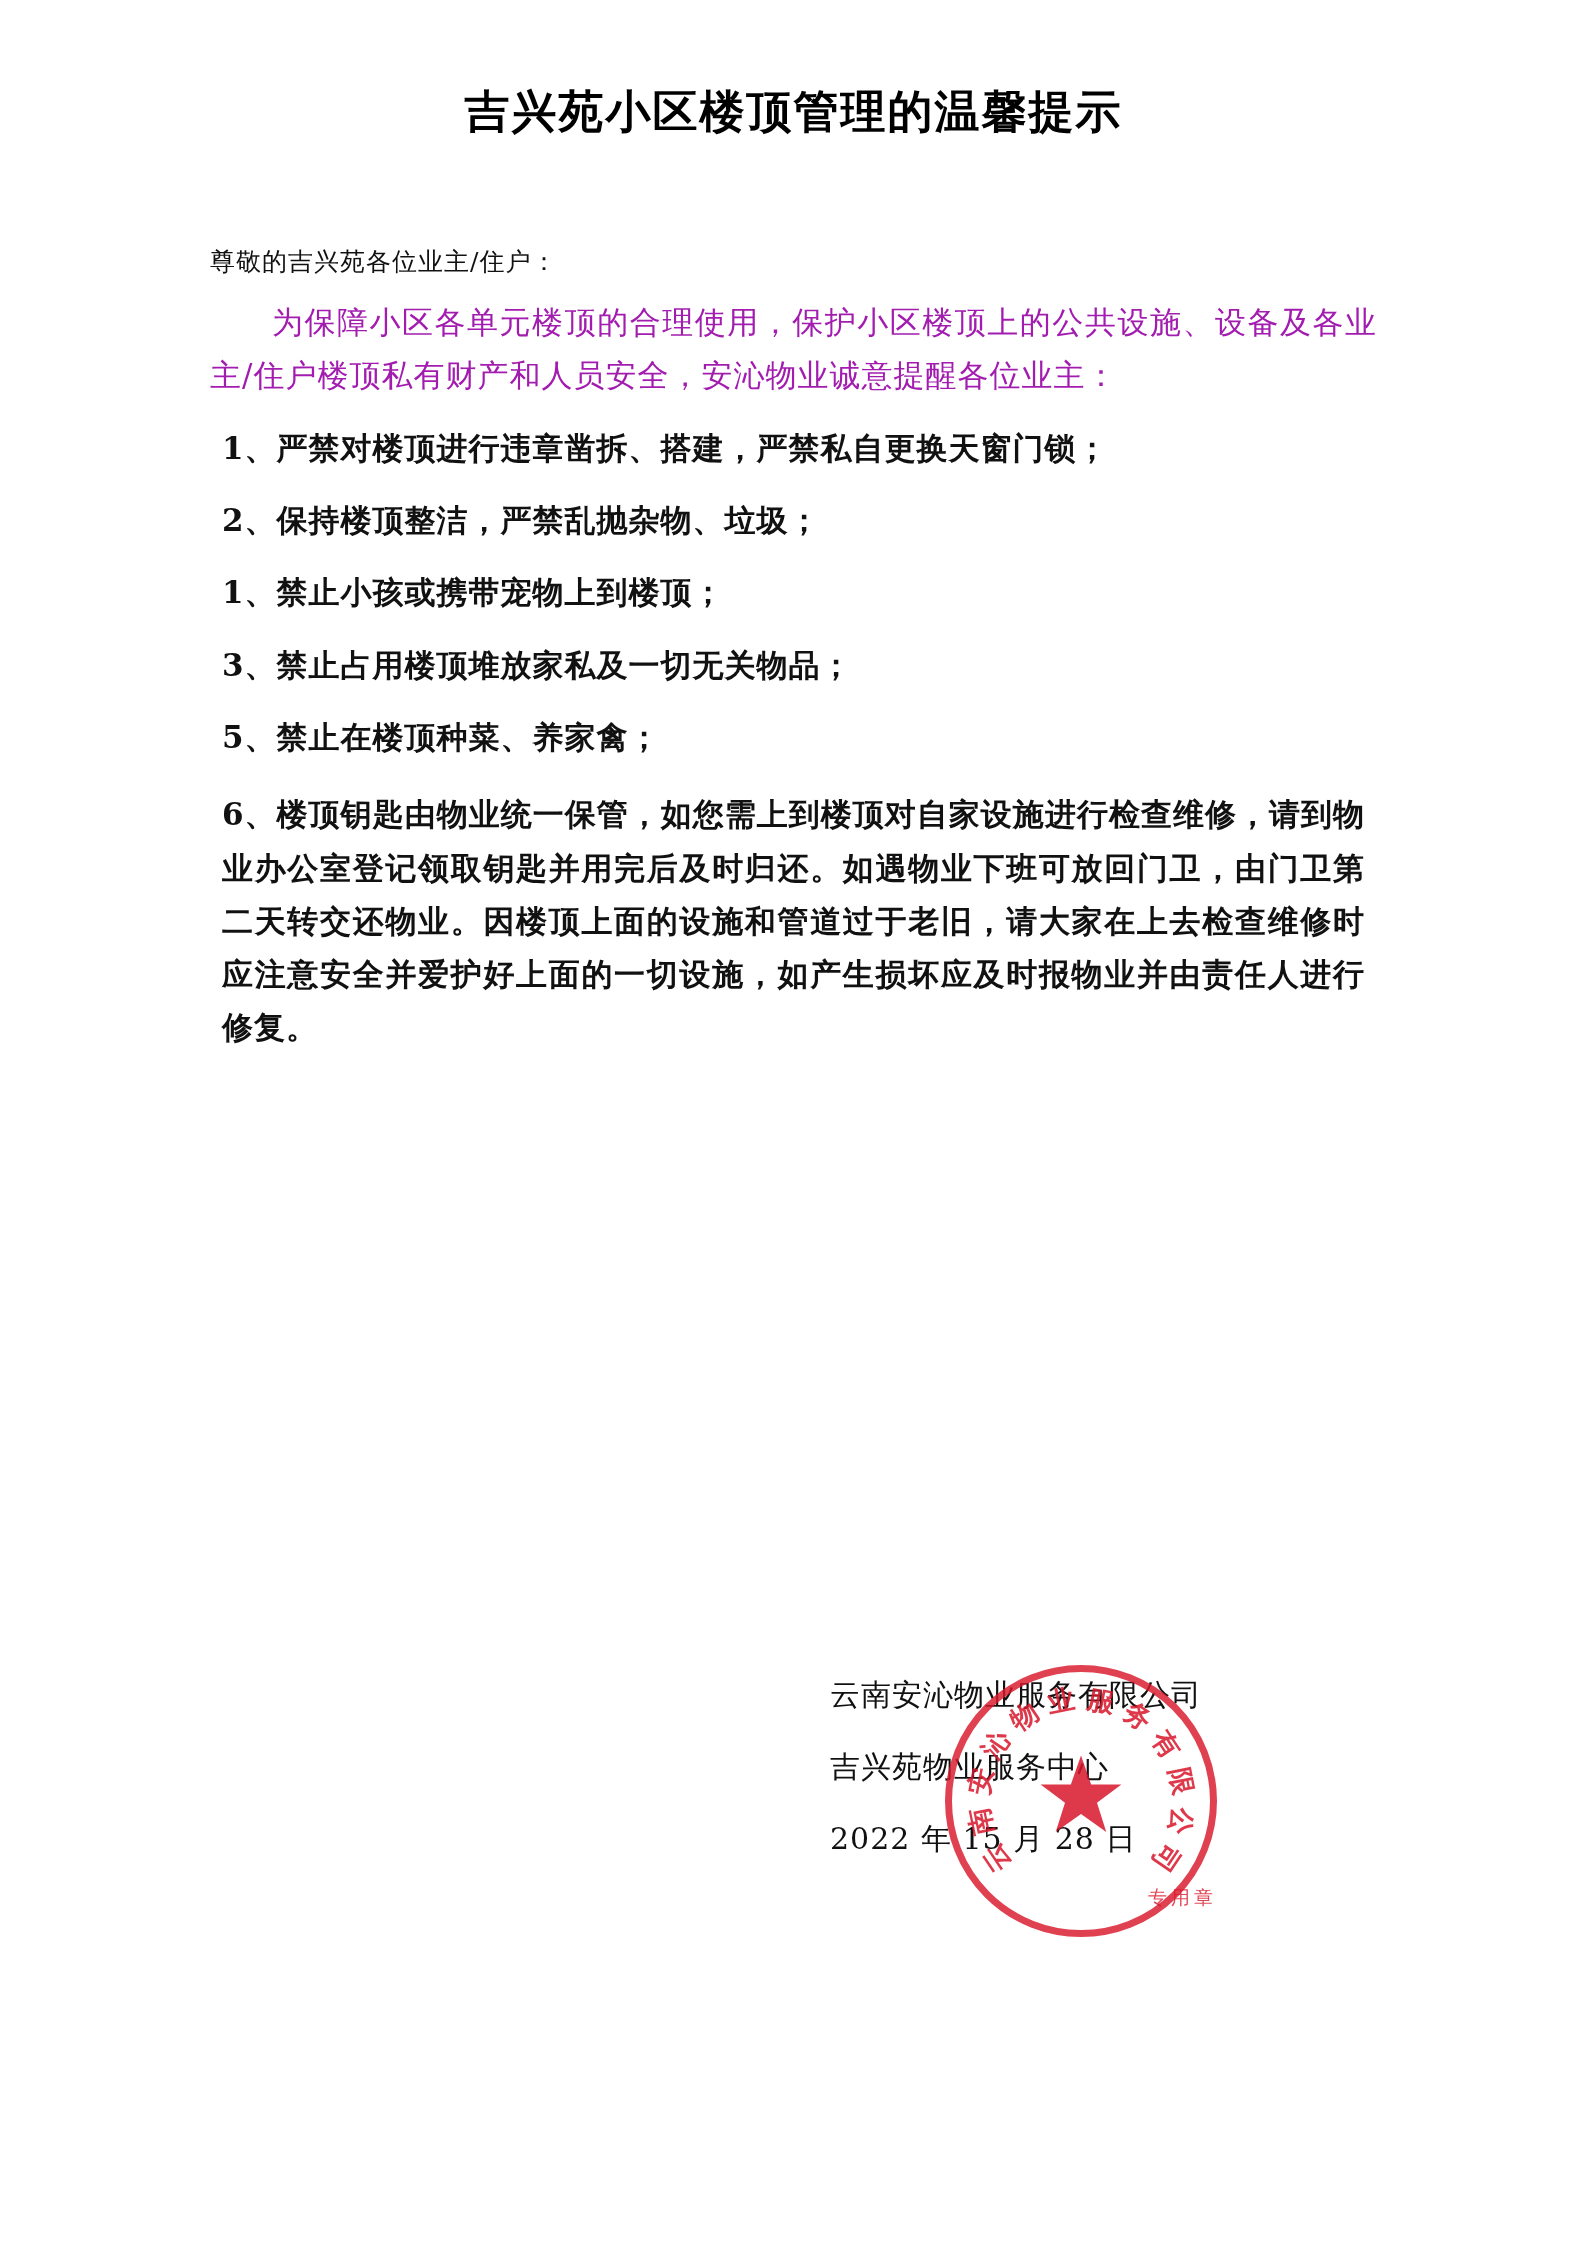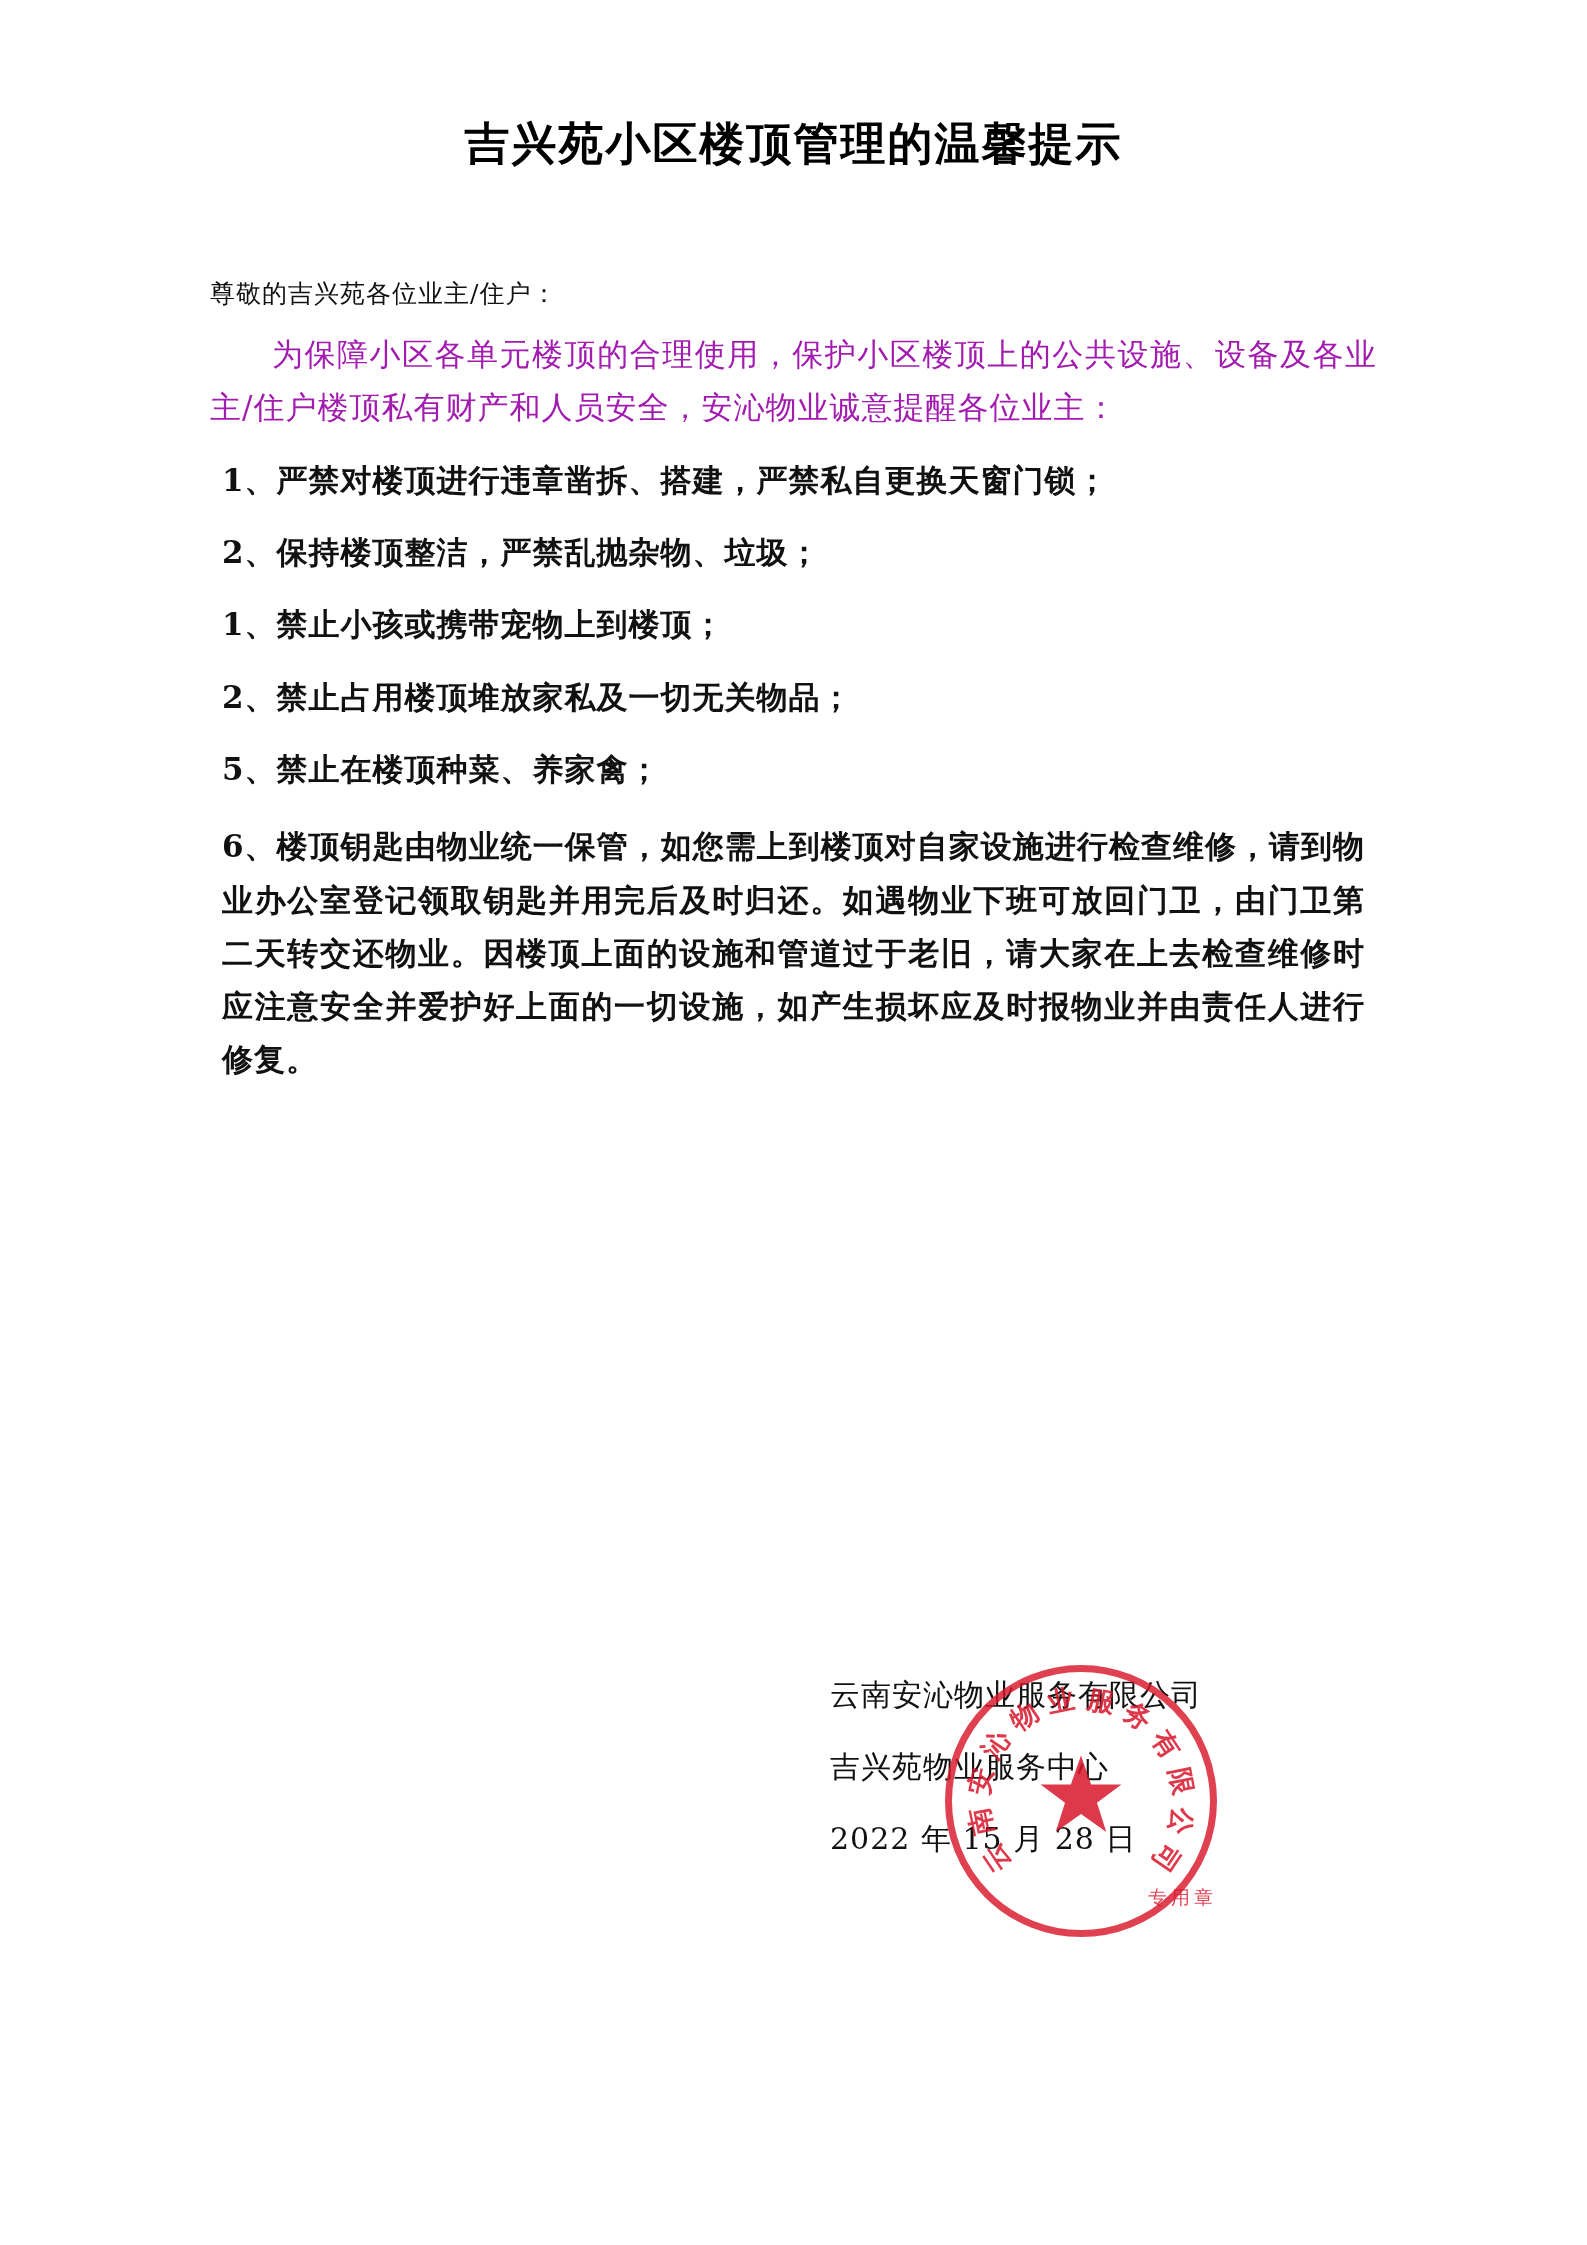--- a/index.html
+++ b/index.html
@@ -23,21 +23,21 @@
     padding: 0 210px;
   }
   .doc-title {
     text-align: center;
     font-family: "DejaVu Sans", "Liberation Sans", sans-serif;
     font-weight: bold;
     font-size: 45px;
     letter-spacing: 2px;
     color: #000000;
     margin: 0;
-    padding-top: 117px;
+    padding-top: 85px;
     line-height: 1.2;
   }
   .salutation {
     font-size: 25px;
     line-height: 1.0;
     margin-top: 110px;
     letter-spacing: 1px;
     color: #111;
   }
   .para {
@@ -151,21 +151,21 @@
   <h1 class="doc-title">吉兴苑小区楼顶管理的温馨提示</h1>
 
   <div class="salutation">尊敬的吉兴苑各位业主/住户：</div>
 
   <div class="para indent">为保障小区各单元楼顶的合理使用，保护小区楼顶上的公共设施、设备及各业主/住户楼顶私有财产和人员安全，安沁物业诚意提醒各位业主：</div>
 
   <ul class="list">
     <li class="list-item">1、严禁对楼顶进行违章凿拆、搭建，严禁私自更换天窗门锁；</li>
     <li class="list-item">2、保持楼顶整洁，严禁乱抛杂物、垃圾；</li>
     <li class="list-item">1、禁止小孩或携带宠物上到楼顶；</li>
-    <li class="list-item">2、禁止占用楼顶堆放家私及一切无关物品；</li>
+    <li class="list-item">3、禁止占用楼顶堆放家私及一切无关物品；</li>
     <li class="list-item">5、禁止在楼顶种菜、养家禽；</li>
     <li class="list-item long">6、楼顶钥匙由物业统一保管，如您需上到楼顶对自家设施进行检查维修，请到物业办公室登记领取钥匙并用完后及时归还。如遇物业下班可放回门卫，由门卫第二天转交还物业。因楼顶上面的设施和管道过于老旧，请大家在上去检查维修时应注意安全并爱护好上面的一切设施，如产生损坏应及时报物业并由责任人进行修复。</li>
   </ul>
 
   <div class="sign-wrap">
     <div class="sign-line">云南安沁物业服务有限公司</div>
     <div class="sign-line">吉兴苑物业服务中心</div>
     <div class="sign-line">2022 年 15 月 28 日</div>
   </div>
 

